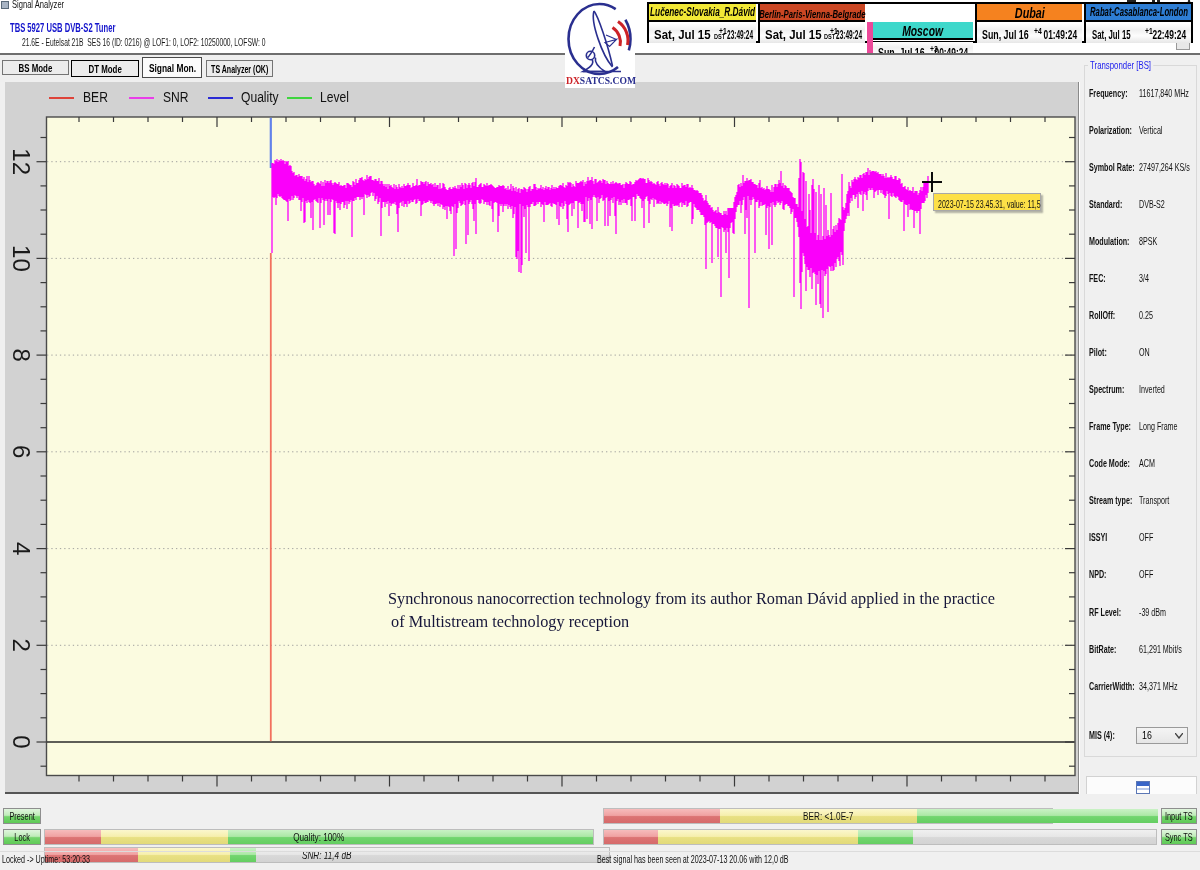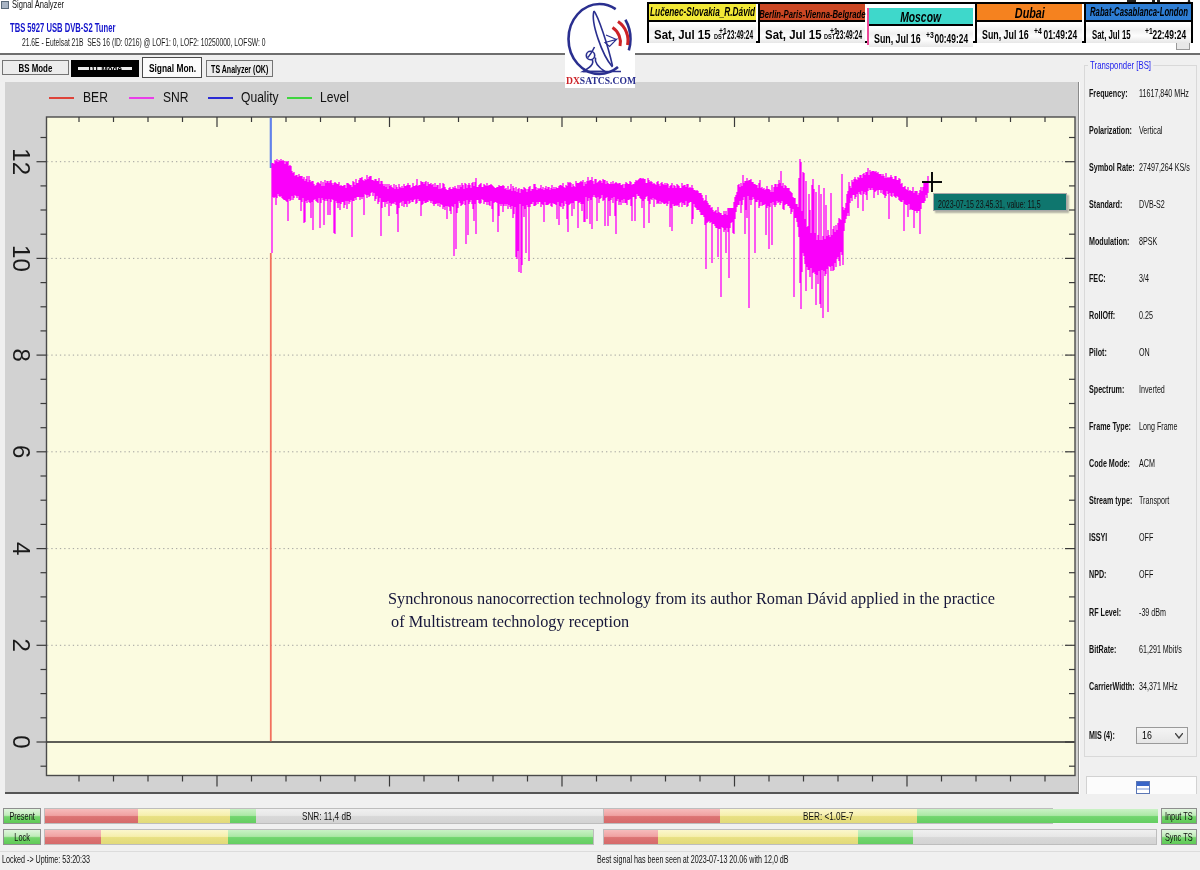--- a/index.html
+++ b/index.html
@@ -35,21 +35,21 @@
 <div class="ctr" style="height:18px;background:#cb4723;border-bottom:2px solid #000;align-items:flex-end;">
 <span class="nw" style="font-style:italic;font-weight:bold;font-size:11.5px;transform:scaleX(0.67);">Berlin-Paris-Vienna-Belgrade</span>
       </div>
 <div style="position:absolute;left:0;top:20px;width:100%;height:19px;background:linear-gradient(#fdfdfd,#f0f0f0 30%,#fdfdfd 62%,#e7e7e7);">
 <span class="nw" style="position:absolute;left:5px;top:2.5px;font-size:13px;font-weight:bold;transform:scaleX(0.88);transform-origin:0 0;">Sat, Jul 15</span>
 <span style="position:absolute;left:64.5px;top:9px;font-size:7px;font-weight:bold;transform:scaleX(.8);transform-origin:0 0;">DST</span>
         <span style="position:absolute;left:70.0px;top:1.5px;font-size:8.5px;font-weight:bold;transform:scaleX(.8);transform-origin:0 0;">+1</span>
 <span class="nw" style="position:absolute;right:2.5px;top:2.5px;font-size:13px;font-weight:bold;transform:scaleX(0.5);transform-origin:100% 0;">23:49:24</span>
 </div>
     </div>
-<div style="position:absolute;left:217.6px;top:4px;width:106.8px;height:100%;border-left:2px solid #ec4899;">
+<div style="position:absolute;left:217.6px;top:18px;width:106.8px;height:100%;border-left:6px solid #ec4899;">
 <div class="ctr" style="height:18px;background:#3ed8cb;border-bottom:2px solid #000;">
 <span class="nw" style="font-style:italic;font-weight:bold;font-size:15px;transform:scaleX(0.69);">Moscow</span>
       </div>
 <div style="position:absolute;left:0;top:20px;width:100%;height:19px;background:linear-gradient(#fdfdfd,#f0f0f0 30%,#fdfdfd 62%,#e7e7e7);">
 <span class="nw" style="position:absolute;left:5px;top:2.5px;font-size:13px;font-weight:bold;transform:scaleX(0.68);transform-origin:0 0;">Sun, Jul 16</span>
 <span style="position:absolute;left:57px;top:2px;font-size:8.5px;font-weight:bold;transform:scaleX(.8);transform-origin:0 0;">+3</span>
 <span class="nw" style="position:absolute;right:5px;top:2.5px;font-size:13px;font-weight:bold;transform:scaleX(0.645);transform-origin:100% 0;">00:49:24</span>
 </div>
     </div>
 <div style="position:absolute;left:326.4px;top:0;width:106.8px;height:100%;border-left:2px solid #000;">
@@ -72,21 +72,21 @@
 <span class="nw" style="position:absolute;right:4.5px;top:2.5px;font-size:13px;font-weight:bold;transform:scaleX(0.645);transform-origin:100% 0;">22:49:24</span>
 </div>
     </div>
 </div>
 
 <div class="abs" style="left:0;top:53px;width:1200px;height:1.5px;background:#6e6e6e"></div>
 <div class="abs" style="left:0;top:54.5px;width:1080px;height:27px;background:#efefef"></div>
 <div class="abs ctr" style="left:2px;top:60px;width:67px;height:15px;background:#ececec;border:1px solid #747474;">
     <span class="nw" style="font-size:10.5px;font-weight:bold;transform:scaleX(0.75);">BS Mode</span>
   </div>
-<div class="abs ctr" style="left:71px;top:60px;width:68px;height:17px;background:#ececec;border:7px solid #000000;">
+<div class="abs ctr" style="left:71px;top:60px;width:68px;height:17px;background:#ececec;border:1px solid #000000;">
     <span class="nw" style="font-size:10.5px;font-weight:bold;transform:scaleX(0.75);">DT Mode</span>
   </div>
 <div class="abs ctr" style="left:142px;top:57px;width:60px;height:21px;background:#fbfbfb;border:1px solid #4a4a4a;">
     <span class="nw" style="font-size:10.5px;font-weight:bold;transform:scaleX(0.8);">Signal Mon.</span>
   </div>
 <div class="abs ctr" style="left:206px;top:60px;width:67px;height:17px;background:#ececec;border:1px solid #747474;">
     <span class="nw" style="font-size:10.5px;font-weight:bold;transform:scaleX(0.67);">TS Analyzer (OK)</span>
   </div>
 <div class="abs" style="left:1080px;top:55px;width:120px;height:815px;background:#f0f0f0"></div>
 <div class="abs" style="left:1084px;top:65px;width:113px;height:692px;border:1px solid #d9d9d9;background:#f0f0f0"></div>
@@ -307,26 +307,26 @@
 <line x1="270.8" y1="253" x2="270.8" y2="741.3" stroke="#f2705e" stroke-width="1.8"></line>
 <path d="M272 163V198M273 163V197M274 164V198M275 160V197M276 161V205M277 159V198M278 162V194M279 160V196M280 161V197M281 159V196M282 161V198M283 160V199M284 161V200M285 164V200M286 161V201M287 162V202M288 161V221M289 166V199M290 165V201M291 166V200M292 171V196M293 173V200M294 172V198M295 176V195M296 175V196M297 175V198M298 177V196M299 174V200M300 176V200M301 176V211M302 176V202M303 179V198M304 177V223M305 181V222M306 179V201M307 176V203M308 182V200M309 176V202M310 180V203M311 182V218M312 181V202M313 181V230M314 184V200M315 186V199M316 185V201M317 183V202M318 182V203M319 183V198M320 184V228M321 181V203M322 186V198M323 182V200M324 186V225M325 180V201M326 183V199M327 181V201M328 181V215M329 183V199M330 181V215M331 180V202M332 183V199M333 185V200M334 183V233M335 182V234M336 183V201M337 184V203M338 184V208M339 182V203M340 186V210M341 185V204M342 186V202M343 186V202M344 185V208M345 185V205M346 188V201M347 183V209M348 183V201M349 184V204M350 185V202M351 185V200M352 187V237M353 181V201M354 182V201M355 185V198M356 179V200M357 183V197M358 183V197M359 180V197M360 178V200M361 178V197M362 177V199M363 180V197M364 181V215M365 179V194M366 180V195M367 175V198M368 179V195M369 177V197M370 176V196M371 176V193M372 180V192M373 180V196M374 181V193M375 179V201M376 179V199M377 181V196M378 181V204M379 178V202M380 184V198M381 181V236M382 181V208M383 184V202M384 186V202M385 184V207M386 187V202M387 184V204M388 189V201M389 184V216M390 186V203M391 185V206M392 187V204M393 188V203M394 184V204M395 189V202M396 185V205M397 187V214M398 189V232M399 184V208M400 187V203M401 188V202M402 186V206M403 188V201M404 184V207M405 186V204M406 186V204M407 185V207M408 183V201M409 185V204M410 185V203M411 188V200M412 187V202M413 183V202M414 186V200M415 186V199M416 185V204M417 179V203M418 186V199M419 185V201M420 185V201M421 181V216M422 182V205M423 182V204M424 184V201M425 182V203M426 181V203M427 186V202M428 182V202M429 184V200M430 184V201M431 183V203M432 185V201M433 184V204M434 187V206M435 183V204M436 187V204M437 185V203M438 185V206M439 189V203M440 183V207M441 189V204M442 188V205M443 183V209M444 184V207M445 187V210M446 189V206M447 190V219M448 190V206M449 188V207M450 187V211M451 189V214M452 189V206M453 187V207M454 188V256M455 186V204M456 188V249M457 189V213M458 185V208M459 189V201M460 185V203M461 187V206M462 183V205M463 185V204M464 189V201M465 183V205M466 184V244M467 188V200M468 185V235M469 183V204M470 185V202M471 188V200M472 183V204M473 182V209M474 186V221M475 182V204M476 178V234M477 187V200M478 187V200M479 185V203M480 184V204M481 183V203M482 187V199M483 187V200M484 184V204M485 185V202M486 186V202M487 183V205M488 186V202M489 185V205M490 185V206M491 184V201M492 185V209M493 186V222M494 187V203M495 188V202M496 188V202M497 187V203M498 187V232M499 185V216M500 186V204M501 186V206M502 186V204M503 185V212M504 186V206M505 189V204M506 188V206M507 190V204M508 186V209M509 190V205M510 189V207M511 184V209M512 191V206M513 186V218M514 188V214M515 191V207M516 187V257M517 192V259M518 189V251M519 188V272M520 193V204M521 189V273M522 189V265M523 190V206M524 187V217M525 188V209M526 189V253M527 192V205M528 189V207M529 187V261M530 186V207M531 191V204M532 189V204M533 189V202M534 184V206M535 184V206M536 187V205M537 190V202M538 188V204M539 189V202M540 188V202M541 185V207M542 189V204M543 187V205M544 190V222M545 188V202M546 186V205M547 189V205M548 187V205M549 187V204M550 190V203M551 188V206M552 185V207M553 189V203M554 187V204M555 189V204M556 187V205M557 188V219M558 188V202M559 186V225M560 185V206M561 185V207M562 186V203M563 183V209M564 187V206M565 188V201M566 185V204M567 186V219M568 182V232M569 183V205M570 182V204M571 183V203M572 187V216M573 184V203M574 186V209M575 187V201M576 181V201M577 183V201M578 183V228M579 183V203M580 182V202M581 181V204M582 182V211M583 180V204M584 186V222M585 182V222M586 184V197M587 181V219M588 177V201M589 181V198M590 180V224M591 180V200M592 177V229M593 181V197M594 184V195M595 179V197M596 179V198M597 183V221M598 182V197M599 181V203M600 180V199M601 181V198M602 183V195M603 179V201M604 180V200M605 180V226M606 184V198M607 181V197M608 183V226M609 184V201M610 184V216M611 182V200M612 184V198M613 181V203M614 184V197M615 183V216M616 182V234M617 183V201M618 184V199M619 183V205M620 183V202M621 185V205M622 185V200M623 184V203M624 188V199M625 184V203M626 182V203M627 183V205M628 184V200M629 184V200M630 181V199M631 182V206M632 185V221M633 184V197M634 184V197M635 182V221M636 180V199M637 181V194M638 180V196M639 179V196M640 178V198M641 178V199M642 179V208M643 178V201M644 179V228M645 179V199M646 183V197M647 183V196M648 178V201M649 180V223M650 182V204M651 181V199M652 182V200M653 184V198M654 183V207M655 184V199M656 185V200M657 182V204M658 181V203M659 184V204M660 186V201M661 183V204M662 182V202M663 184V203M664 185V204M665 183V204M666 185V203M667 183V206M668 184V204M669 188V201M670 186V227M671 185V208M672 183V231M673 188V204M674 185V206M675 186V206M676 188V205M677 184V206M678 185V205M679 186V207M680 188V203M681 188V202M682 183V207M683 186V203M684 185V205M685 185V205M686 187V201M687 184V207M688 184V206M689 188V203M690 187V202M691 188V202M692 185V224M693 188V219M694 190V204M695 190V207M696 191V208M697 190V210M698 191V210M699 193V210M700 193V212M701 193V215M702 195V215M703 198V215M704 201V217M705 200V225M706 195V269M707 201V223M708 203V222M709 205V221M710 205V223M711 208V222M712 207V263M713 210V224M714 212V224M715 211V226M716 210V228M717 213V228M718 207V257M719 212V229M720 213V229M721 213V297M722 215V227M723 215V228M724 211V232M725 214V230M726 211V253M727 215V228M728 208V232M729 208V278M730 208V228M731 208V223M732 208V222M733 208V233M734 202V234M735 197V219M736 195V212M737 192V207M738 185V205M739 184V205M740 187V201M741 183V213M742 186V205M743 175V200M744 183V197M745 181V234M746 181V210M747 178V218M748 181V196M749 180V308M750 180V200M751 179V205M752 182V200M753 182V197M754 184V199M755 184V253M756 185V202M757 185V202M758 188V200M759 183V208M760 180V206M761 188V202M762 187V206M763 189V205M764 188V205M765 190V204M766 189V235M767 186V208M768 189V206M769 189V249M770 190V207M771 192V203M772 185V245M773 192V202M774 187V205M775 184V207M776 184V205M777 187V201M778 184V203M779 180V202M780 183V205M781 171V203M782 186V201M783 183V209M784 188V210M785 185V205M786 186V204M787 188V204M788 188V206M789 188V206M790 191V208M791 192V214M792 193V212M793 197V209M794 198V297M795 198V218M796 204V218M797 204V222M798 207V227M799 178V237M800 159V283M801 162V309M802 211V272M803 172V253M804 173V256M805 219V264M806 181V291M807 227V267M808 226V270M809 194V270M810 210V277M811 233V268M812 185V289M813 179V273M814 189V272M815 233V274M816 192V305M817 240V275M818 235V284M819 185V271M820 240V304M821 194V308M822 240V270M823 236V318M824 188V271M825 239V276M826 205V274M827 236V269M828 230V312M829 235V266M830 237V267M831 193V271M832 235V266M833 229V271M834 226V270M835 232V263M836 225V267M837 230V259M838 223V257M839 218V261M840 219V266M841 220V252M842 174V255M843 207V265M844 210V231M845 208V223M846 203V219M847 194V216M848 191V213M849 182V216M850 186V203M851 188V198M852 180V201M853 182V195M854 179V195M855 177V199M856 179V197M857 180V194M858 177V208M859 178V192M860 175V194M861 175V195M862 178V191M863 174V211M864 173V194M865 175V192M866 172V195M867 172V200M868 168V191M869 175V188M870 170V190M871 172V190M872 171V188M873 171V190M874 171V198M875 172V192M876 171V191M877 173V190M878 172V195M879 174V190M880 174V190M881 174V193M882 176V190M883 174V194M884 176V195M885 178V198M886 173V196M887 178V191M888 177V194M889 178V219M890 177V193M891 175V196M892 177V197M893 179V193M894 179V196M895 176V197M896 176V198M897 180V196M898 180V197M899 178V200M900 179V201M901 184V202M902 183V202M903 187V200M904 187V231M905 186V204M906 189V205M907 190V205M908 187V217M909 191V204M910 190V210M911 191V209M912 191V210M913 187V210M914 193V228M915 191V211M916 191V211M917 191V213M918 195V211M919 193V211M920 190V234M921 187V209M922 191V203M923 187V203M924 181V203M925 182V201M926 182V195M927 181V198M928 176V193M272 186V253" stroke="#fa00fa" stroke-width="1.3" fill="none"></path>
 <g stroke="#000" stroke-width="1.9">
 <line x1="922" y1="182" x2="942" y2="182"></line>
       <line x1="932" y1="172" x2="932" y2="192"></line>
 </g>
 </svg>
 
 <div class="abs nw" style="left:388px;top:588px;font-size:17.5px;color:#16163a;font-weight:normal;transform:scaleX(0.93);transform-origin:0 0;font-family:'Liberation Serif',serif;">Synchronous nanocorrection technology from its author Roman Dávid applied in the practice</div>
 <div class="abs nw" style="left:391px;top:611px;font-size:17.5px;color:#16163a;font-weight:normal;transform:scaleX(0.93);transform-origin:0 0;font-family:'Liberation Serif',serif;">of Multistream technology reception</div>
-<div class="abs nw" style="left:933px;top:193px;width:134px;height:18px;background:#0f766e;border:1px solid #a8a8a8;
+<div class="abs nw" style="left:933px;top:193px;width:108px;height:18px;background:#fde047;border:1px solid #a8a8a8;
 box-shadow:2px 2px 1.5px rgba(110,110,110,.5);"><span class="nw" style="display:inline-block;font-size:10px;line-height:16px;color:#111;transform:scaleX(.7);transform-origin:0 0;margin-left:4px;">2023-07-15 23.45.31, value: 11,5</span></div>
 <div class="abs ctr" style="left:3px;top:808px;width:38px;height:16px;border:1px solid #8e8e8e;background:linear-gradient(#e0f5dd,#c0ecba 45%,#74d56c 55%,#5fca57);">
 <span class="nw" style="font-size:10.5px;color:#111;transform:scaleX(.7);">Present</span>
   </div>
-<div class="abs" style="left:44px;top:808px;width:566px;height:16px;border:1px solid #bdbdbd;background:linear-gradient(#f0f0f0,#e7e7e7 46%,#d8d8d8 54%,#d3d3d3);">
+<div class="abs" style="left:44px;top:847px;width:566px;height:16px;border:1px solid #bdbdbd;background:linear-gradient(#f0f0f0,#e7e7e7 46%,#d8d8d8 54%,#d3d3d3);font-style:italic;">
 <div style="position:absolute;left:0px;top:0;width:93px;height:100%;background:linear-gradient(#f6bcbc,#f0a2a2 46%,#dc7474 54%,#d66a6a)"></div>
     <div style="position:absolute;left:93px;top:0;width:92px;height:100%;background:linear-gradient(#fbf7cd,#f6efad 46%,#e8e083 54%,#e2da79)"></div>
     <div style="position:absolute;left:185px;top:0;width:26px;height:100%;background:linear-gradient(#c9f2c5,#ace8a6 46%,#72d56f 54%,#64ce61)"></div>
 <div class="ctr" style="position:absolute;left:0;top:0;width:100%;height:100%;">
 <span class="nw" style="font-size:10.5px;color:#111;transform:scaleX(.78);">SNR: 11,4 dB</span>
     </div>
   </div>
 <div class="abs" style="left:603px;top:808px;width:450px;height:16px;border:1px solid #bdbdbd;background:linear-gradient(#f0f0f0,#e7e7e7 46%,#d8d8d8 54%,#d3d3d3);">
 <div style="position:absolute;left:0px;top:0;width:116px;height:100%;background:linear-gradient(#f6bcbc,#f0a2a2 46%,#dc7474 54%,#d66a6a)"></div>
     <div style="position:absolute;left:116px;top:0;width:197px;height:100%;background:linear-gradient(#fbf7cd,#f6efad 46%,#e8e083 54%,#e2da79)"></div>
@@ -338,20 +338,23 @@
 <div class="abs ctr" style="left:1161px;top:808px;width:36px;height:16px;border:1px solid #8e8e8e;background:linear-gradient(#e0f5dd,#c0ecba 45%,#74d56c 55%,#5fca57);">
 <span class="nw" style="font-size:10.5px;color:#111;transform:scaleX(.7);">Input TS</span>
   </div>
 <div class="abs ctr" style="left:3px;top:829px;width:38px;height:16px;border:1px solid #8e8e8e;background:linear-gradient(#e0f5dd,#c0ecba 45%,#74d56c 55%,#5fca57);">
 <span class="nw" style="font-size:10.5px;color:#111;transform:scaleX(.7);">Lock</span>
   </div>
 <div class="abs" style="left:44px;top:829px;width:550px;height:16px;border:1px solid #bdbdbd;background:linear-gradient(#f0f0f0,#e7e7e7 46%,#d8d8d8 54%,#d3d3d3);">
 <div style="position:absolute;left:0px;top:0;width:56px;height:100%;background:linear-gradient(#f6bcbc,#f0a2a2 46%,#dc7474 54%,#d66a6a)"></div>
     <div style="position:absolute;left:56px;top:0;width:127px;height:100%;background:linear-gradient(#fbf7cd,#f6efad 46%,#e8e083 54%,#e2da79)"></div>
     <div style="position:absolute;left:183px;top:0;width:365px;height:100%;background:linear-gradient(#c9f2c5,#ace8a6 46%,#72d56f 54%,#64ce61)"></div>
+<div class="ctr" style="position:absolute;left:0;top:0;width:100%;height:100%;">
+<span class="nw" style="font-size:10.5px;color:#111;transform:scaleX(.78);">Quality: 100%</span>
+    </div>
   </div>
 <div class="abs" style="left:603px;top:829px;width:554px;height:16px;border:1px solid #bdbdbd;background:linear-gradient(#f0f0f0,#e7e7e7 46%,#d8d8d8 54%,#d3d3d3);">
 <div style="position:absolute;left:0px;top:0;width:54px;height:100%;background:linear-gradient(#f6bcbc,#f0a2a2 46%,#dc7474 54%,#d66a6a)"></div>
     <div style="position:absolute;left:54px;top:0;width:200px;height:100%;background:linear-gradient(#fbf7cd,#f6efad 46%,#e8e083 54%,#e2da79)"></div>
     <div style="position:absolute;left:254px;top:0;width:55px;height:100%;background:linear-gradient(#c9f2c5,#ace8a6 46%,#72d56f 54%,#64ce61)"></div>
   </div>
 <div class="abs ctr" style="left:1161px;top:829px;width:36px;height:16px;border:1px solid #8e8e8e;background:linear-gradient(#e0f5dd,#c0ecba 45%,#74d56c 55%,#5fca57);text-align:center;">
 <span class="nw" style="font-size:10.5px;color:#111;transform:scaleX(.7);">Sync TS</span>
   </div>
 <div class="abs" style="left:0;top:851px;width:1200px;height:1px;background:#dcdcdc"></div>

